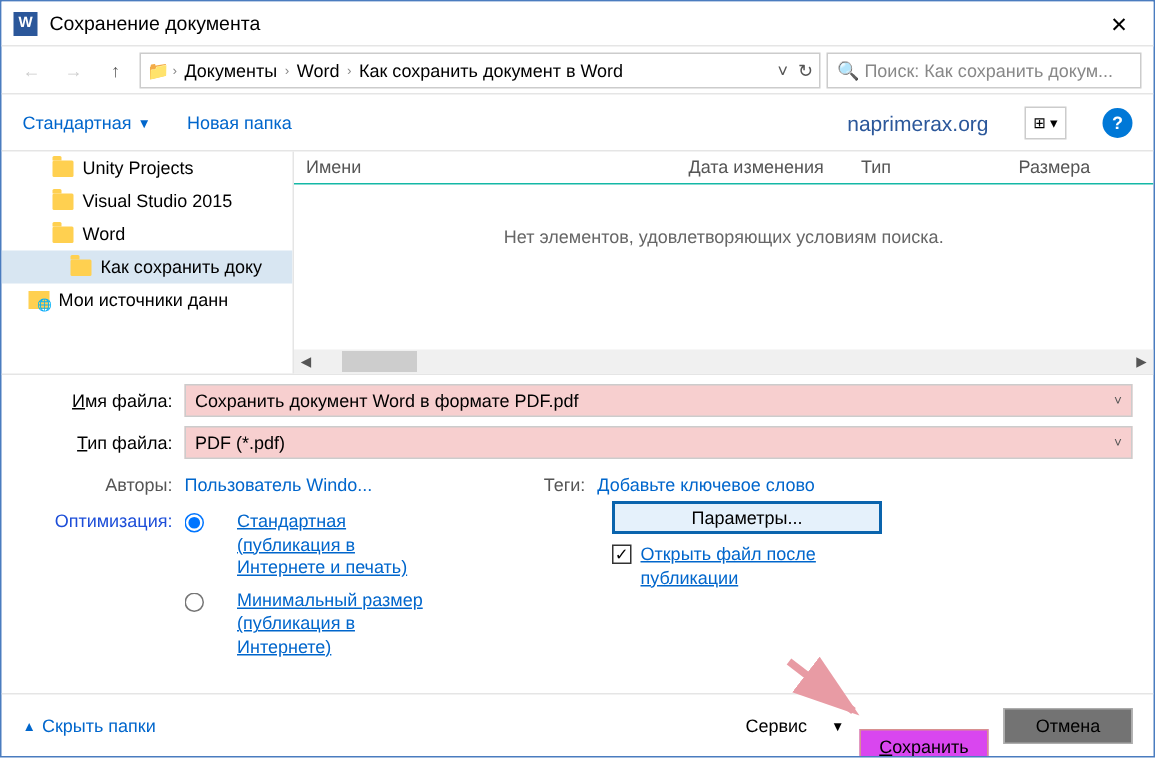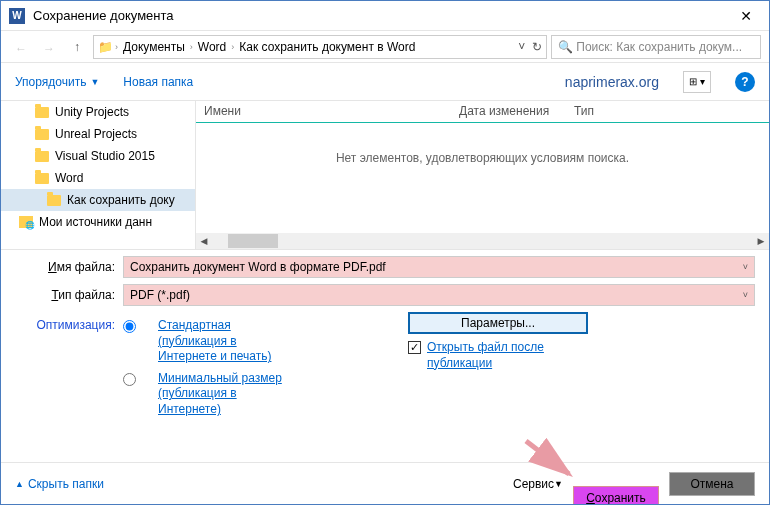--- a/index.html
+++ b/index.html
@@ -69,21 +69,21 @@
 
 .right-col { margin-left: 120px; }
 .params-btn { width: 180px; height: 22px; border: 2px solid #0a64ad; background: #e5f1fb; text-align: center; line-height: 18px; margin-bottom: 6px; cursor: pointer; }
 .checkbox-row { display: flex; align-items: flex-start; gap: 6px; color: #0066cc; }
 .checkbox-row .cb { width: 13px; height: 13px; border: 1px solid #333; display: flex; align-items: center; justify-content: center; font-size: 11px; color: #000; margin-top: 1px; }
 .checkbox-row .cb-label { text-decoration: underline; width: 150px; line-height: 1.3; }
 
 .footer { position: absolute; bottom: 0; left: 0; right: 0; height: 42px; border-top: 1px solid #e5e5e5; display: flex; align-items: center; padding: 0 14px; gap: 10px; }
 .footer .hide-link { color: #0066cc; cursor: pointer; display: flex; align-items: center; gap: 4px; }
 .footer .spacer { flex: 1; }
-.footer .tools { color: #000; display: flex; align-items: center; gap: 0; cursor: pointer; }
+.footer .tools { color: #000; display: flex; align-items: center; gap: 16px; cursor: pointer; }
 .footer .btn { width: 86px; height: 24px; border: 1px solid #adadad; background: #737373; text-align: center; line-height: 22px; cursor: pointer; }
 .footer .btn.save { background: #d946ef; border-color: #d89090; margin-top: 28px; }
 
 .arrow-annot { position: absolute; pointer-events: none; left: 520px; top: 435px; }
 .arrow-annot svg { width: 60px; height: 50px; }
 </style>
 </head>
 <body>
 
 <div class="titlebar">
@@ -107,62 +107,59 @@
     <span class="dd">˅&nbsp;&nbsp;↻</span>
   </div>
   <div class="searchbox">
     <span>🔍&nbsp;</span>
     <span>Поиск: Как сохранить докум...</span>
   </div>
 </div>
 
 <div class="toolbar">
   <div class="link">
-    <span>Упорядочить</span>
+    <span>Стандартная</span>
     <span style="font-size:9px">▼</span>
   </div>
   <div class="link">Новая папка</div>
   <div class="spacer"></div>
   <div class="brand">naprimerax.org</div>
   <div class="view-btn">⊞ ▾</div>
   <div class="help">?</div>
 </div>
 
 <div class="main">
   <div class="sidebar">
     <div class="item">
         <span class="folder-icon"></span>
         <span>Unity Projects</span>
       </div>
     <div class="item">
         <span class="folder-icon"></span>
-        <span>Unreal Projects</span>
-      </div>
-    <div class="item">
-        <span class="folder-icon"></span>
         <span>Visual Studio 2015</span>
       </div>
     <div class="item">
         <span class="folder-icon"></span>
         <span>Word</span>
       </div>
     <div class="item selected">
         <span class="folder-icon"></span>
         <span>Как сохранить доку</span>
       </div>
     <div class="item sources">
         <span class="sources-icon"></span>
         <span>Мои источники данн</span>
       </div>
   </div>
   <div class="fileview">
     <div class="headers">
       <div class="col" style="width:255px">Имени</div>
       <div class="col" style="width:115px">Дата изменения</div>
       <div class="col" style="width:105px">Тип</div>
+      <div class="col" style="width:80px">Размера</div>
     </div>
     <div class="empty">Нет элементов, удовлетворяющих условиям поиска.</div>
     <div class="scroll-h">
       <div class="arrow">◀</div>
       <div class="thumb"></div>
       <div class="spacer"></div>
       <div class="arrow">▶</div>
     </div>
   </div>
 </div>
@@ -176,20 +173,30 @@
     </div>
   </div>
   <div class="row">
     <div class="label"><u>Т</u>ип файла:</div>
     <div class="input highlight">
       <span>PDF (*.pdf)</span>
       <span class="dd-arrow">˅</span>
     </div>
   </div>
 
+  <div class="meta-cols">
+    <div class="meta-row">
+      <div class="meta-label">Авторы:</div>
+      <div class="meta-val">Пользователь Windo...</div>
+    </div>
+    <div class="meta-row">
+      <div class="meta-label" style="width:50px">Теги:</div>
+      <div class="meta-val">Добавьте ключевое слово</div>
+    </div>
+  </div>
 
   <div style="display:flex">
     <div class="opt-section">
       <div class="opt-label">Оптимизация:</div>
       <div class="radios">
         <label class="radio">
           <input type="radio" checked="" style="">
           <span>Стандартная (публикация в Интернете и печать)</span>
         </label>
         <label class="radio">

